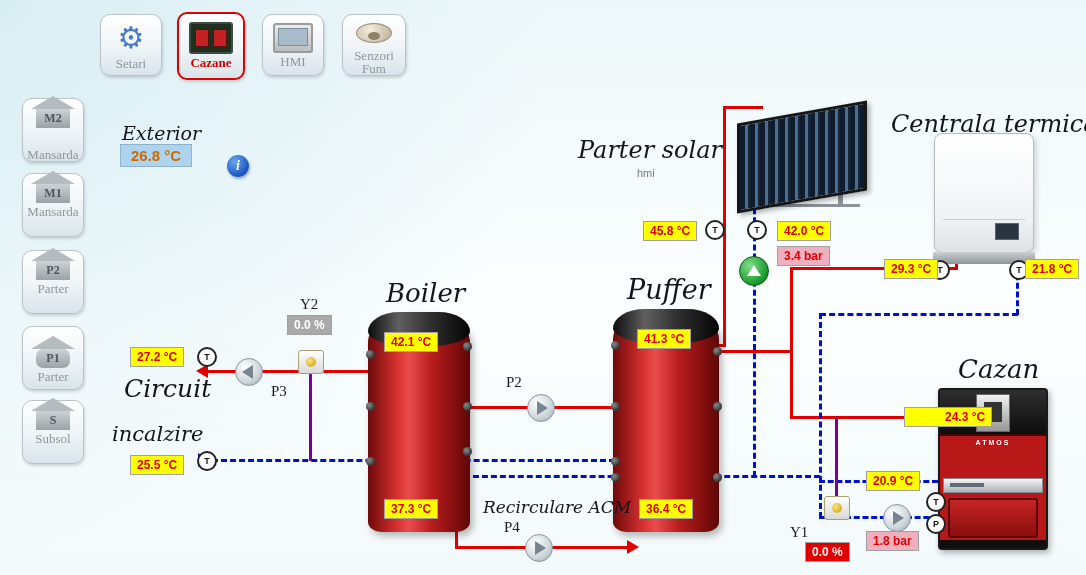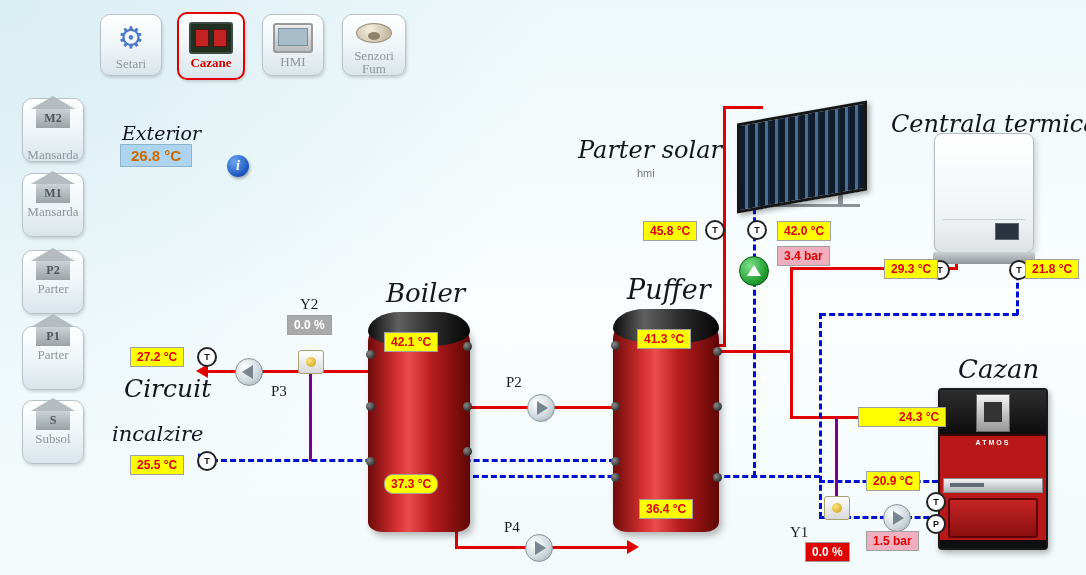--- a/index.html
+++ b/index.html
@@ -143,21 +143,21 @@
     </div>
     <span class="lbl">Mansarda</span>
   </div>
   <div class="btn" style="left:22px;top:250px;height:62px;">
     <div class="house" style="margin-top:10px;">
       <span class="badge">P2</span>
     </div>
     <span class="lbl">Parter</span>
   </div>
   <div class="btn" style="left:22px;top:326px;height:62px;">
-    <div class="house" style="margin-top:0;">
+    <div class="house" style="margin-top:22px;border-radius:7px;">
       <span class="badge">P1</span>
     </div>
     <span class="lbl">Parter</span>
   </div>
   <div class="btn" style="left:22px;top:400px;height:62px;">
     <div class="house" style="margin-top:10px;">
       <span class="badge">S</span>
     </div>
     <span class="lbl">Subsol</span>
   </div>
@@ -210,21 +210,21 @@
 
   <div class="slab" style="left:386px;top:278px;font-size:26px;">Boiler</div>
   <div class="tank" style="left:368px;top:312px;width:102px;height:220px;"></div>
   <div class="port" style="left:366px;top:350px;"></div>
   <div class="port" style="left:366px;top:402px;"></div>
   <div class="port" style="left:366px;top:457px;"></div>
   <div class="port" style="left:463px;top:342px;"></div>
   <div class="port" style="left:463px;top:402px;"></div>
   <div class="port" style="left:463px;top:447px;"></div>
   <div class="val" style="left:384px;top:332px;">42.1 °C</div>
-  <div class="val" style="left:384px;top:474px;border-radius:9px;">37.3 °C</div>
+  <div class="val" style="left:384px;top:499px;">37.3 °C</div>
 
   <div class="slab" style="left:627px;top:274px;font-size:27px;">Puffer</div>
   <div class="tank" style="left:613px;top:309px;width:106px;height:223px;"></div>
   <div class="port" style="left:611px;top:341px;"></div>
   <div class="port" style="left:611px;top:402px;"></div>
   <div class="port" style="left:611px;top:457px;"></div>
   <div class="port" style="left:611px;top:473px;"></div>
   <div class="port" style="left:713px;top:347px;"></div>
   <div class="port" style="left:713px;top:402px;"></div>
   <div class="port" style="left:713px;top:473px;"></div>
@@ -237,20 +237,21 @@
       <div class="cz-disp"></div>
     </div>
     <div class="cz-brand">ATMOS</div>
     <div class="cz-band"></div>
     <div class="cz-door"></div>
     <div class="cz-base"></div>
   </div>
 
   <div class="slab" style="left:124px;top:374px;font-size:25px;">Circuit</div>
   <div class="slab" style="left:112px;top:422px;font-size:21px;">incalzire</div>
+  <div class="slab" style="left:483px;top:497px;font-size:17px;">Recirculare ACM</div>
 
   <div class="pump" style="left:235px;top:358px;">
       <span class="tri-l"></span>
     </div>
   <div class="pump" style="left:527px;top:394px;">
       <span class="tri-r"></span>
     </div>
   <div class="pump" style="left:525px;top:534px;">
       <span class="tri-r"></span>
     </div>
@@ -281,17 +282,17 @@
   <div class="sensor" style="left:926px;top:492px;">T</div>
   <div class="sensor" style="left:926px;top:514px;">P</div>
 
   <div class="val" style="left:643px;top:221px;">45.8 °C</div>
   <div class="val" style="left:777px;top:221px;">42.0 °C</div>
   <div class="val bar" style="left:777px;top:246px;">3.4 bar</div>
   <div class="val" style="left:884px;top:259px;">29.3 °C</div>
   <div class="val" style="left:1025px;top:259px;">21.8 °C</div>
   <div class="val" style="left:130px;top:347px;">27.2 °C</div>
   <div class="val" style="left:130px;top:455px;">25.5 °C</div>
-  <div class="val" style="left:858px;top:407px;padding-left:40px;">24.3 °C</div>
+  <div class="val" style="left:904px;top:407px;padding-left:40px;">24.3 °C</div>
   <div class="val" style="left:866px;top:471px;">20.9 °C</div>
-  <div class="val bar" style="left:866px;top:531px;">1.5 bar</div>
+  <div class="val bar" style="left:866px;top:531px;">1.8 bar</div>
 
 </div>
 
 </body></html>

